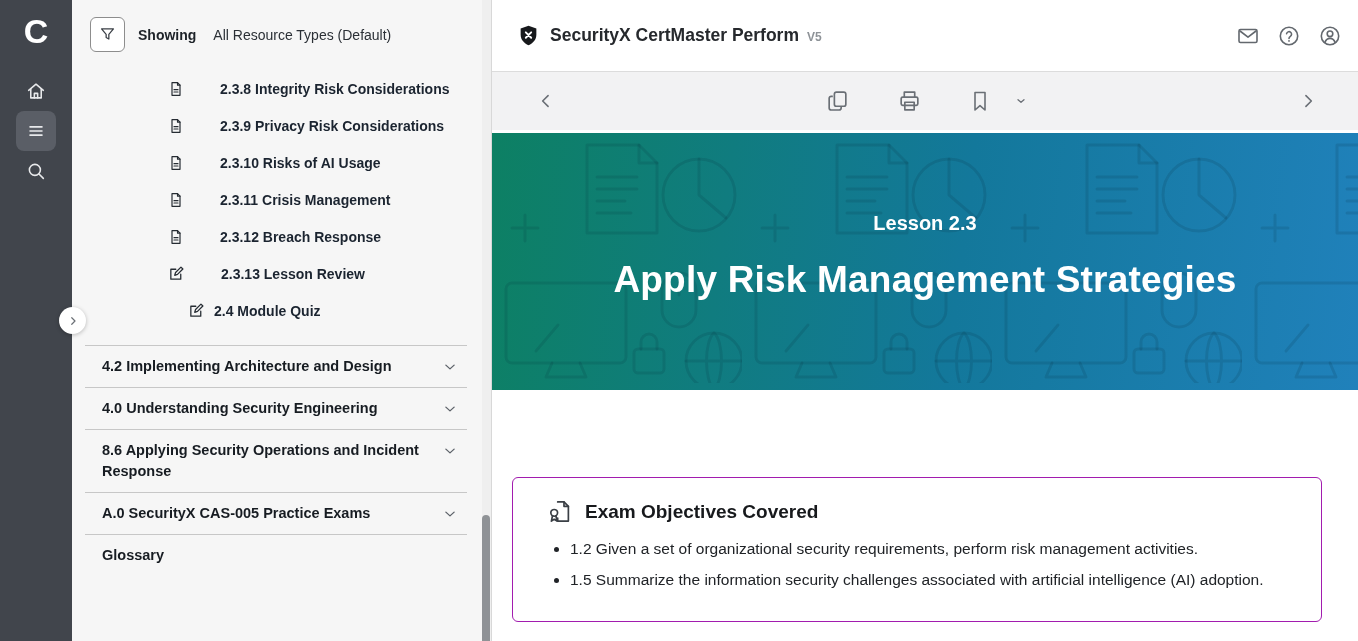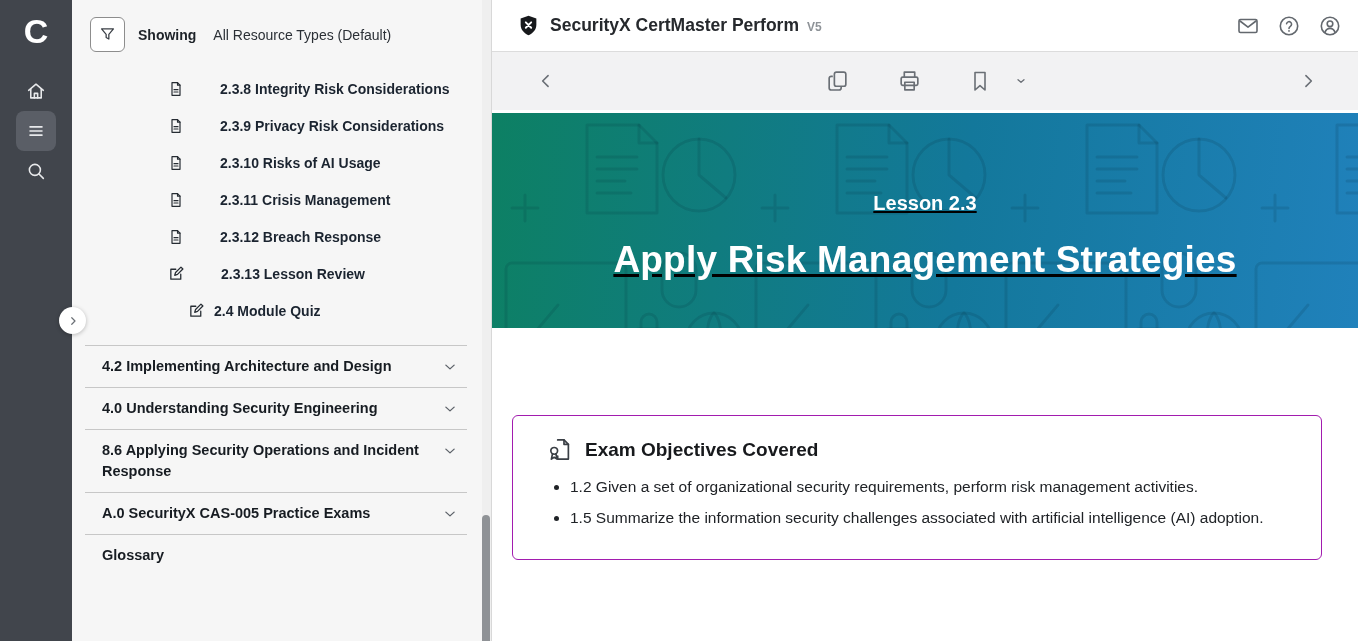--- a/index.html
+++ b/index.html
@@ -45,34 +45,34 @@
   #outline-sections { margin:16px 24px 0 13px; }
   .o-section { border-top:1px solid #c7c7c7; padding:10px 36px 10px 17px; position:relative;
                font-size:14.5px; font-weight:700; color:#171c22; line-height:1.45; cursor:pointer; }
   .sec-chevron { position:absolute; right:8px; top:12px; color:#5d6artikel269; color:#5d6269; }
   .o-scrollbar { position:absolute; top:0; right:0; width:9px; height:100%; background:#efefef; }
   .o-thumb { position:absolute; top:515px; left:0; width:8px; height:130px; border-radius:4px;
              background:#8f9296; cursor:grab; }
 
   
   .main { flex:1; min-width:0; display:flex; flex-direction:column; border-left:1px solid #d8d8d8; background:#fff; }
-  .app-header { height:52px; flex-shrink:0; background:#fff; border-bottom:1px solid #dcdcdc;
+  .app-header { height:72px; flex-shrink:0; background:#fff; border-bottom:1px solid #dcdcdc;
                 display:flex; align-items:center; padding:0 16px 0 25px; }
   .app-title { font-size:17.5px; font-weight:700; color:#26292d; margin-left:10px; }
   .app-version { font-size:12px; font-weight:600; color:#8e9398; margin-left:8px; margin-top:3px; }
   .hdr-icons { margin-left:auto; display:flex; gap:17px; }
   .hdr-btn { color:#63686e; cursor:pointer; width:24px; height:24px; display:flex; align-items:center; justify-content:center; }
 
   .toolbar { height:58px; flex-shrink:0; background:#f2f2f3; position:relative; }
   .tb-btn { position:absolute; top:50%; transform:translateY(-50%); color:#6a6f75; cursor:pointer;
             display:flex; align-items:center; justify-content:center; }
   .hero-gap { height:3px; background:#fff; flex-shrink:0; }
 
-  .hero { height:215px; flex-shrink:0; position:relative; overflow:hidden;
-          display:flex; flex-direction:column; align-items:center;text-decoration:underline; }
+  .hero { height:257px; flex-shrink:0; position:relative; overflow:hidden;
+          display:flex; flex-direction:column; align-items:center; }
   .hero-pattern { position:absolute; inset:0; width:100%; height:100%; }
   .hero-lesson { position:relative; margin-top:79px; color:#fff; font-size:20px; font-weight:700; }
   .hero-title { position:relative; margin-top:24px; color:#fff; font-size:37px; font-weight:700; letter-spacing:.2px; }
 
   .content { flex:1; position:relative; background:#fff; overflow:hidden; }
   .obj-card { position:absolute; left:20px; top:87px; width:810px; min-height:140px;
               background:#fff; border:1px solid #a21caf; border-radius:6px;
               padding:20px 28px 22px 34px; }
   .obj-head { display:flex; align-items:center; gap:11px; }
   .obj-head .icon { color:#3a3f45; }

